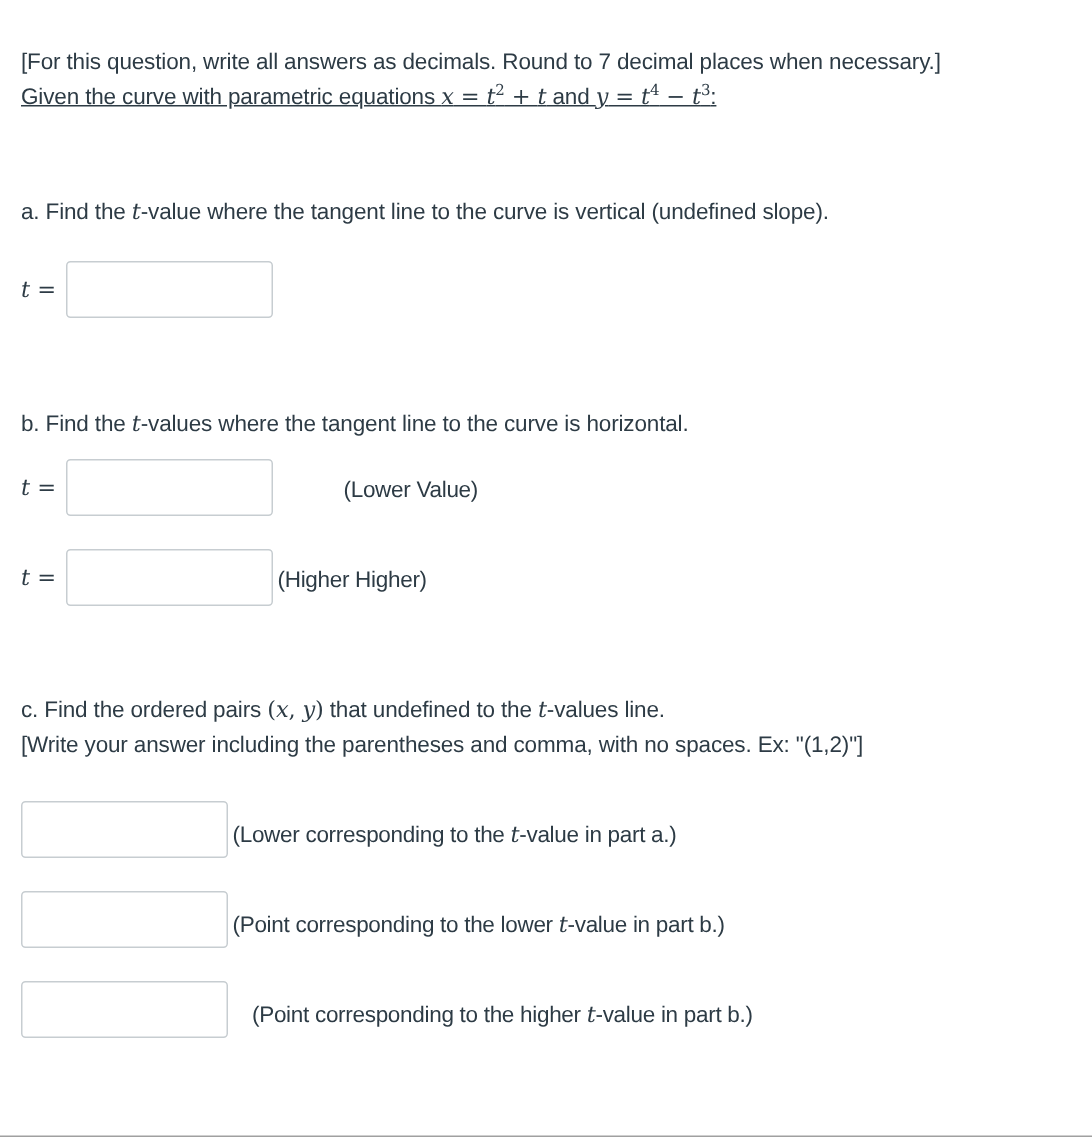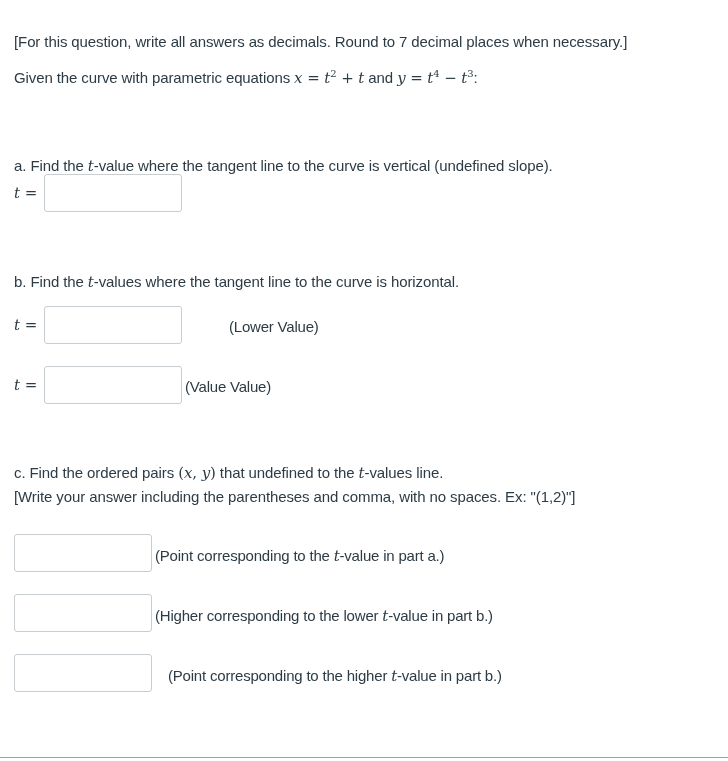--- a/index.html
+++ b/index.html
@@ -68,25 +68,25 @@
       width: 728px;
       height: 1px;
       background: #a0a0a0;
     }
   </style>
 </head>
 <body>
 
 <div class="line" style="top:32px;">[For this question, write all answers as decimals. Round to 7 decimal places when necessary.]</div>
 
-<div class="line" style="top:68px;">
+<div class="line" style="top:54px;text-decoration:underline;">
   <span>Given the curve with parametric equations </span><span class="math">x</span><span class="math-up"> = </span><span class="math">t</span><sup class="math-up">2</sup><span class="math-up"> + </span><span class="math">t</span><span> and </span><span class="math">y</span><span class="math-up"> = </span><span class="math">t</span><sup class="math-up">4</sup><span class="math-up"> − </span><span class="math">t</span><sup class="math-up">3</sup><span>:</span>
 </div>
 
-<div class="line" style="top:156px;text-align:center;">
+<div class="line" style="top:131px;text-align:center;">
   <span>a. Find the </span><span class="math">t</span><span>-value where the tangent line to the curve is vertical (undefined slope).</span>
 </div>
 
 <div class="t-eq" style="top:183px;">
   <span class="var">t</span><span> =</span>
 </div>
 <input class="answer-box" style="left: 44px; top: 174px; width: 138px;" type="text" value="">
 
 <div class="line" style="top:272px;text-align:right;">
   <span>b. Find the </span><span class="math">t</span><span>-values where the tangent line to the curve is horizontal.</span>
@@ -95,36 +95,36 @@
 <div class="t-eq" style="top:315px;">
   <span class="var">t</span><span> =</span>
 </div>
 <input class="answer-box" style="left: 44px; top: 306px; width: 138px;" type="text" value="">
 <div class="hint" style="left:185px; top:317px;margin-left:44px;">(Lower Value)</div>
 
 <div class="t-eq" style="top:375px;">
   <span class="var">t</span><span> =</span>
 </div>
 <input class="answer-box" style="left: 44px; top: 366px; width: 138px;" type="text" value="">
-<div class="hint" style="left:185px; top:377px;">(Value Value)</div>
+<div class="hint" style="left:185px; top:377px;">(Higher Higher)</div>
 
 <div class="line" style="top:463px;">
   <span>c. Find the ordered pairs </span><span class="math-up">(</span><span class="math">x</span><span class="math-up">, </span><span class="math">y</span><span class="math-up">)</span><span> that undefined to the </span><span class="math">t</span><span>-values line.</span>
 </div>
 
 <div class="line" style="top:487px;">[Write your answer including the parentheses and comma, with no spaces. Ex: "(1,2)"]</div>
 
 <input class="answer-box" style="left: 14px; top: 534px; width: 138px;" type="text" value="">
 <div class="hint" style="left:155px; top:546px;">
-  <span>(Point corresponding to the </span><span class="math">t</span><span>-value in part a.)</span>
+  <span>(Lower corresponding to the </span><span class="math">t</span><span>-value in part a.)</span>
 </div>
 
 <input class="answer-box" style="left: 14px; top: 594px; width: 138px;" type="text" value="">
 <div class="hint" style="left:155px; top:606px;">
-  <span>(Higher corresponding to the lower </span><span class="math">t</span><span>-value in part b.)</span>
+  <span>(Point corresponding to the lower </span><span class="math">t</span><span>-value in part b.)</span>
 </div>
 
 <input class="answer-box" style="left: 14px; top: 654px; width: 138px;" type="text" value="">
 <div class="hint" style="left:168px; top:666px;">
   <span>(Point corresponding to the higher </span><span class="math">t</span><span>-value in part b.)</span>
 </div>
 
 <div class="bottom-rule"></div>
 
 </body></html>

